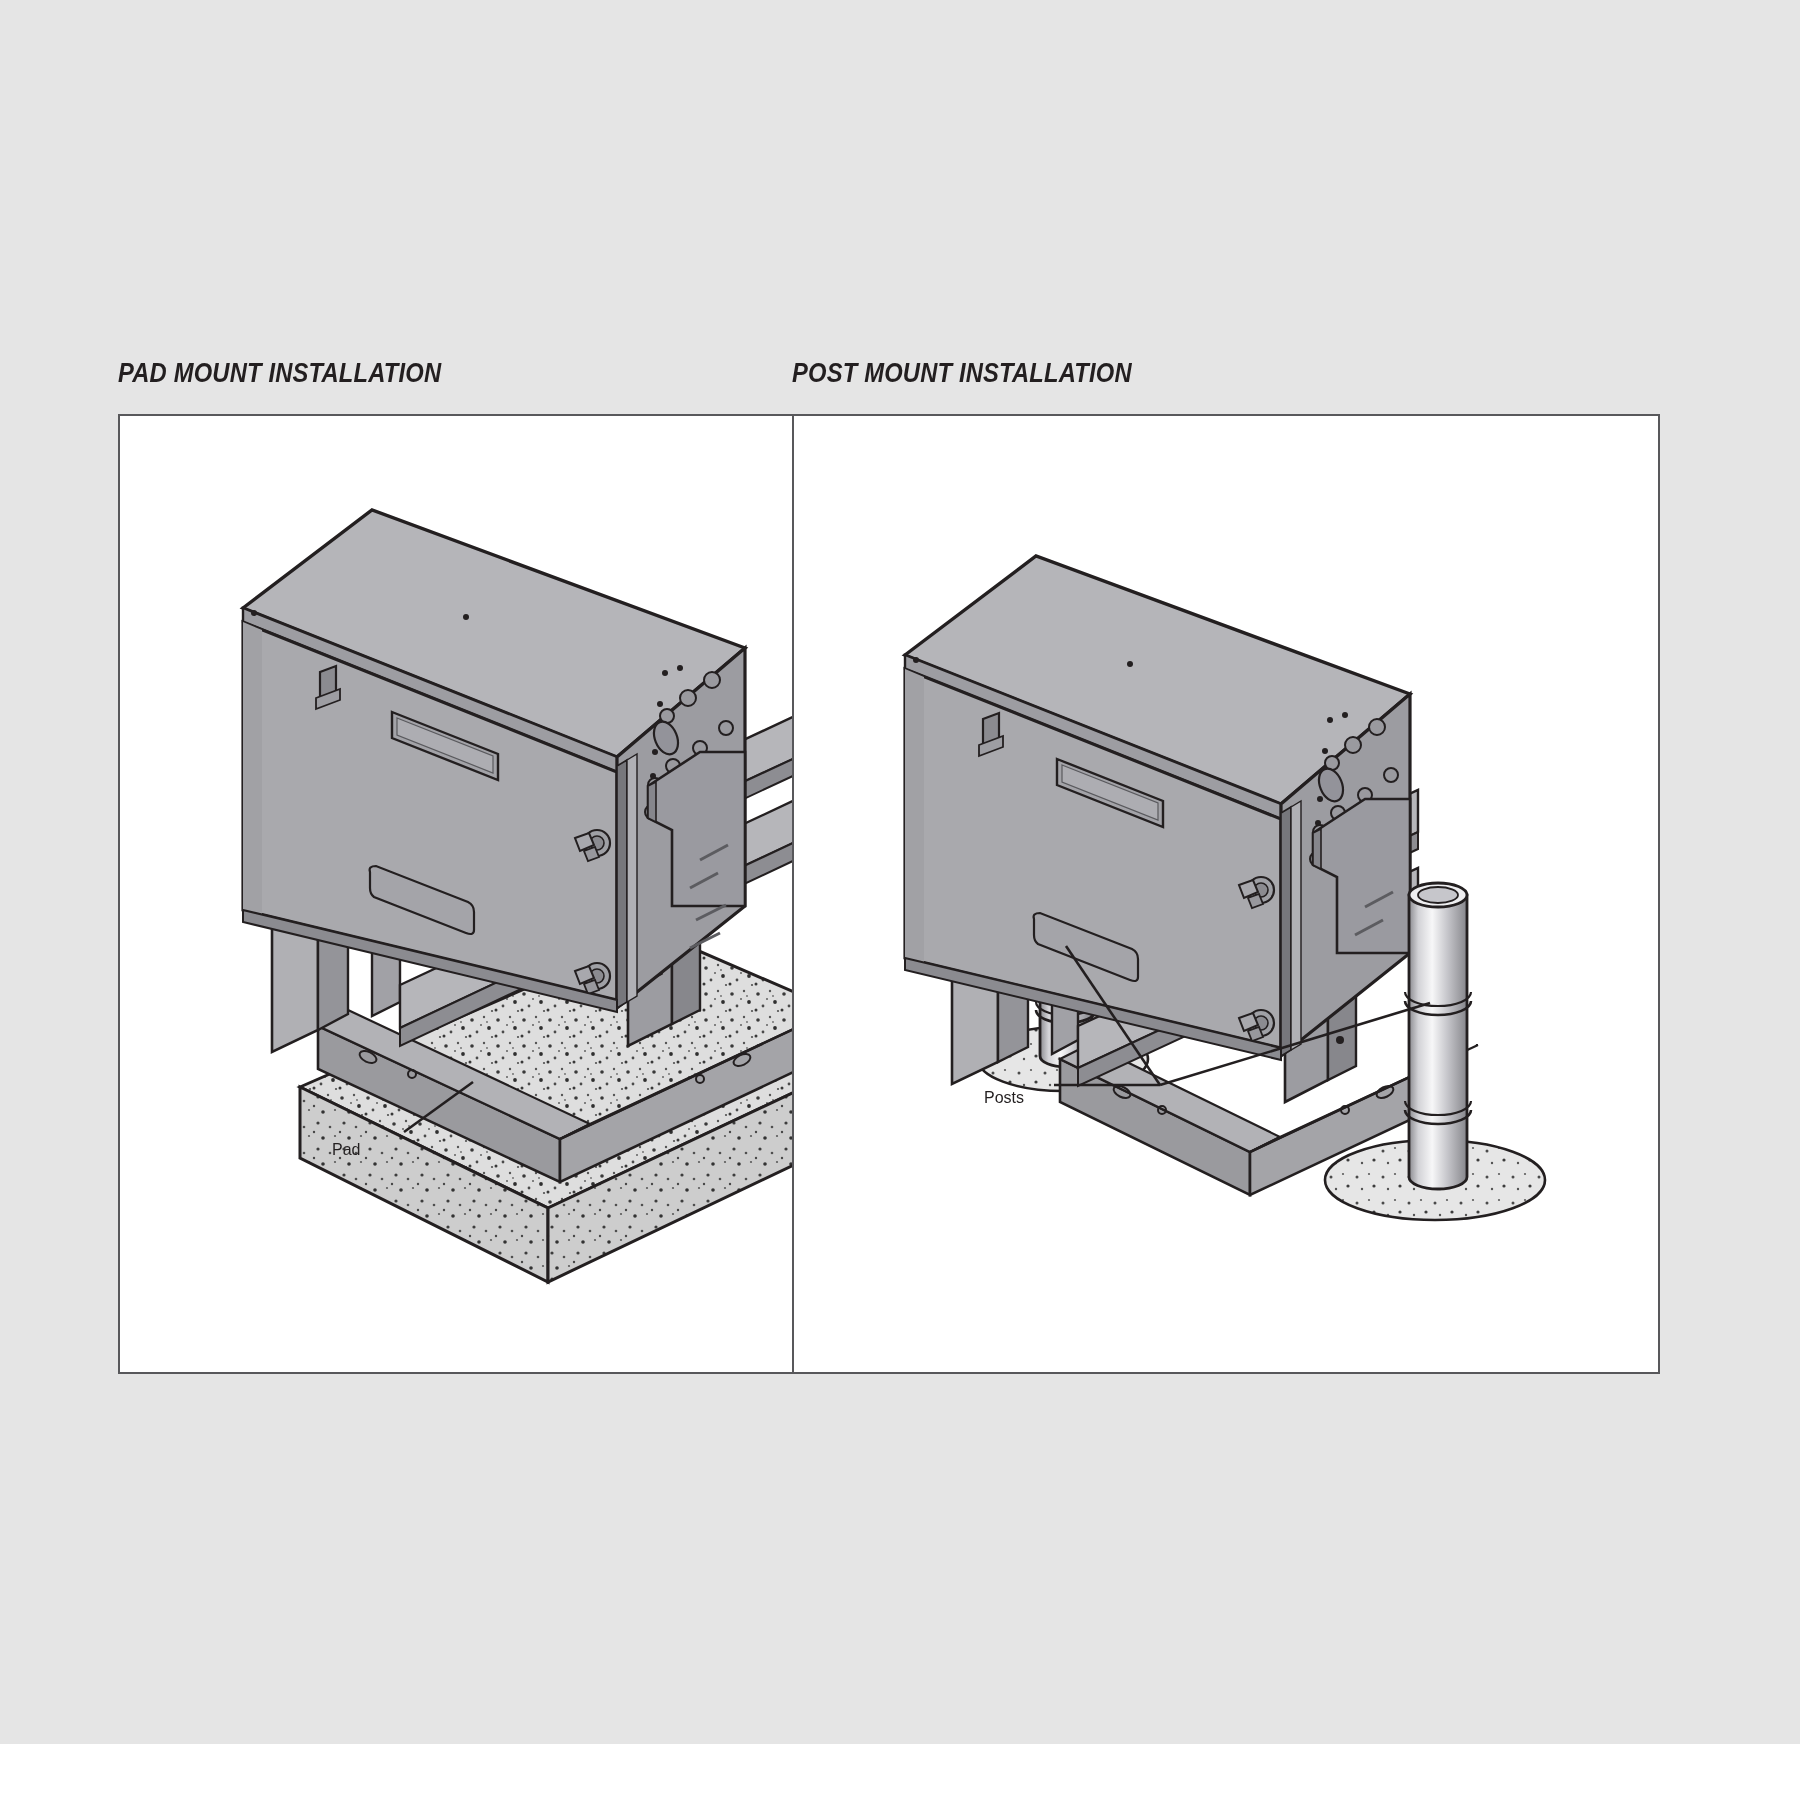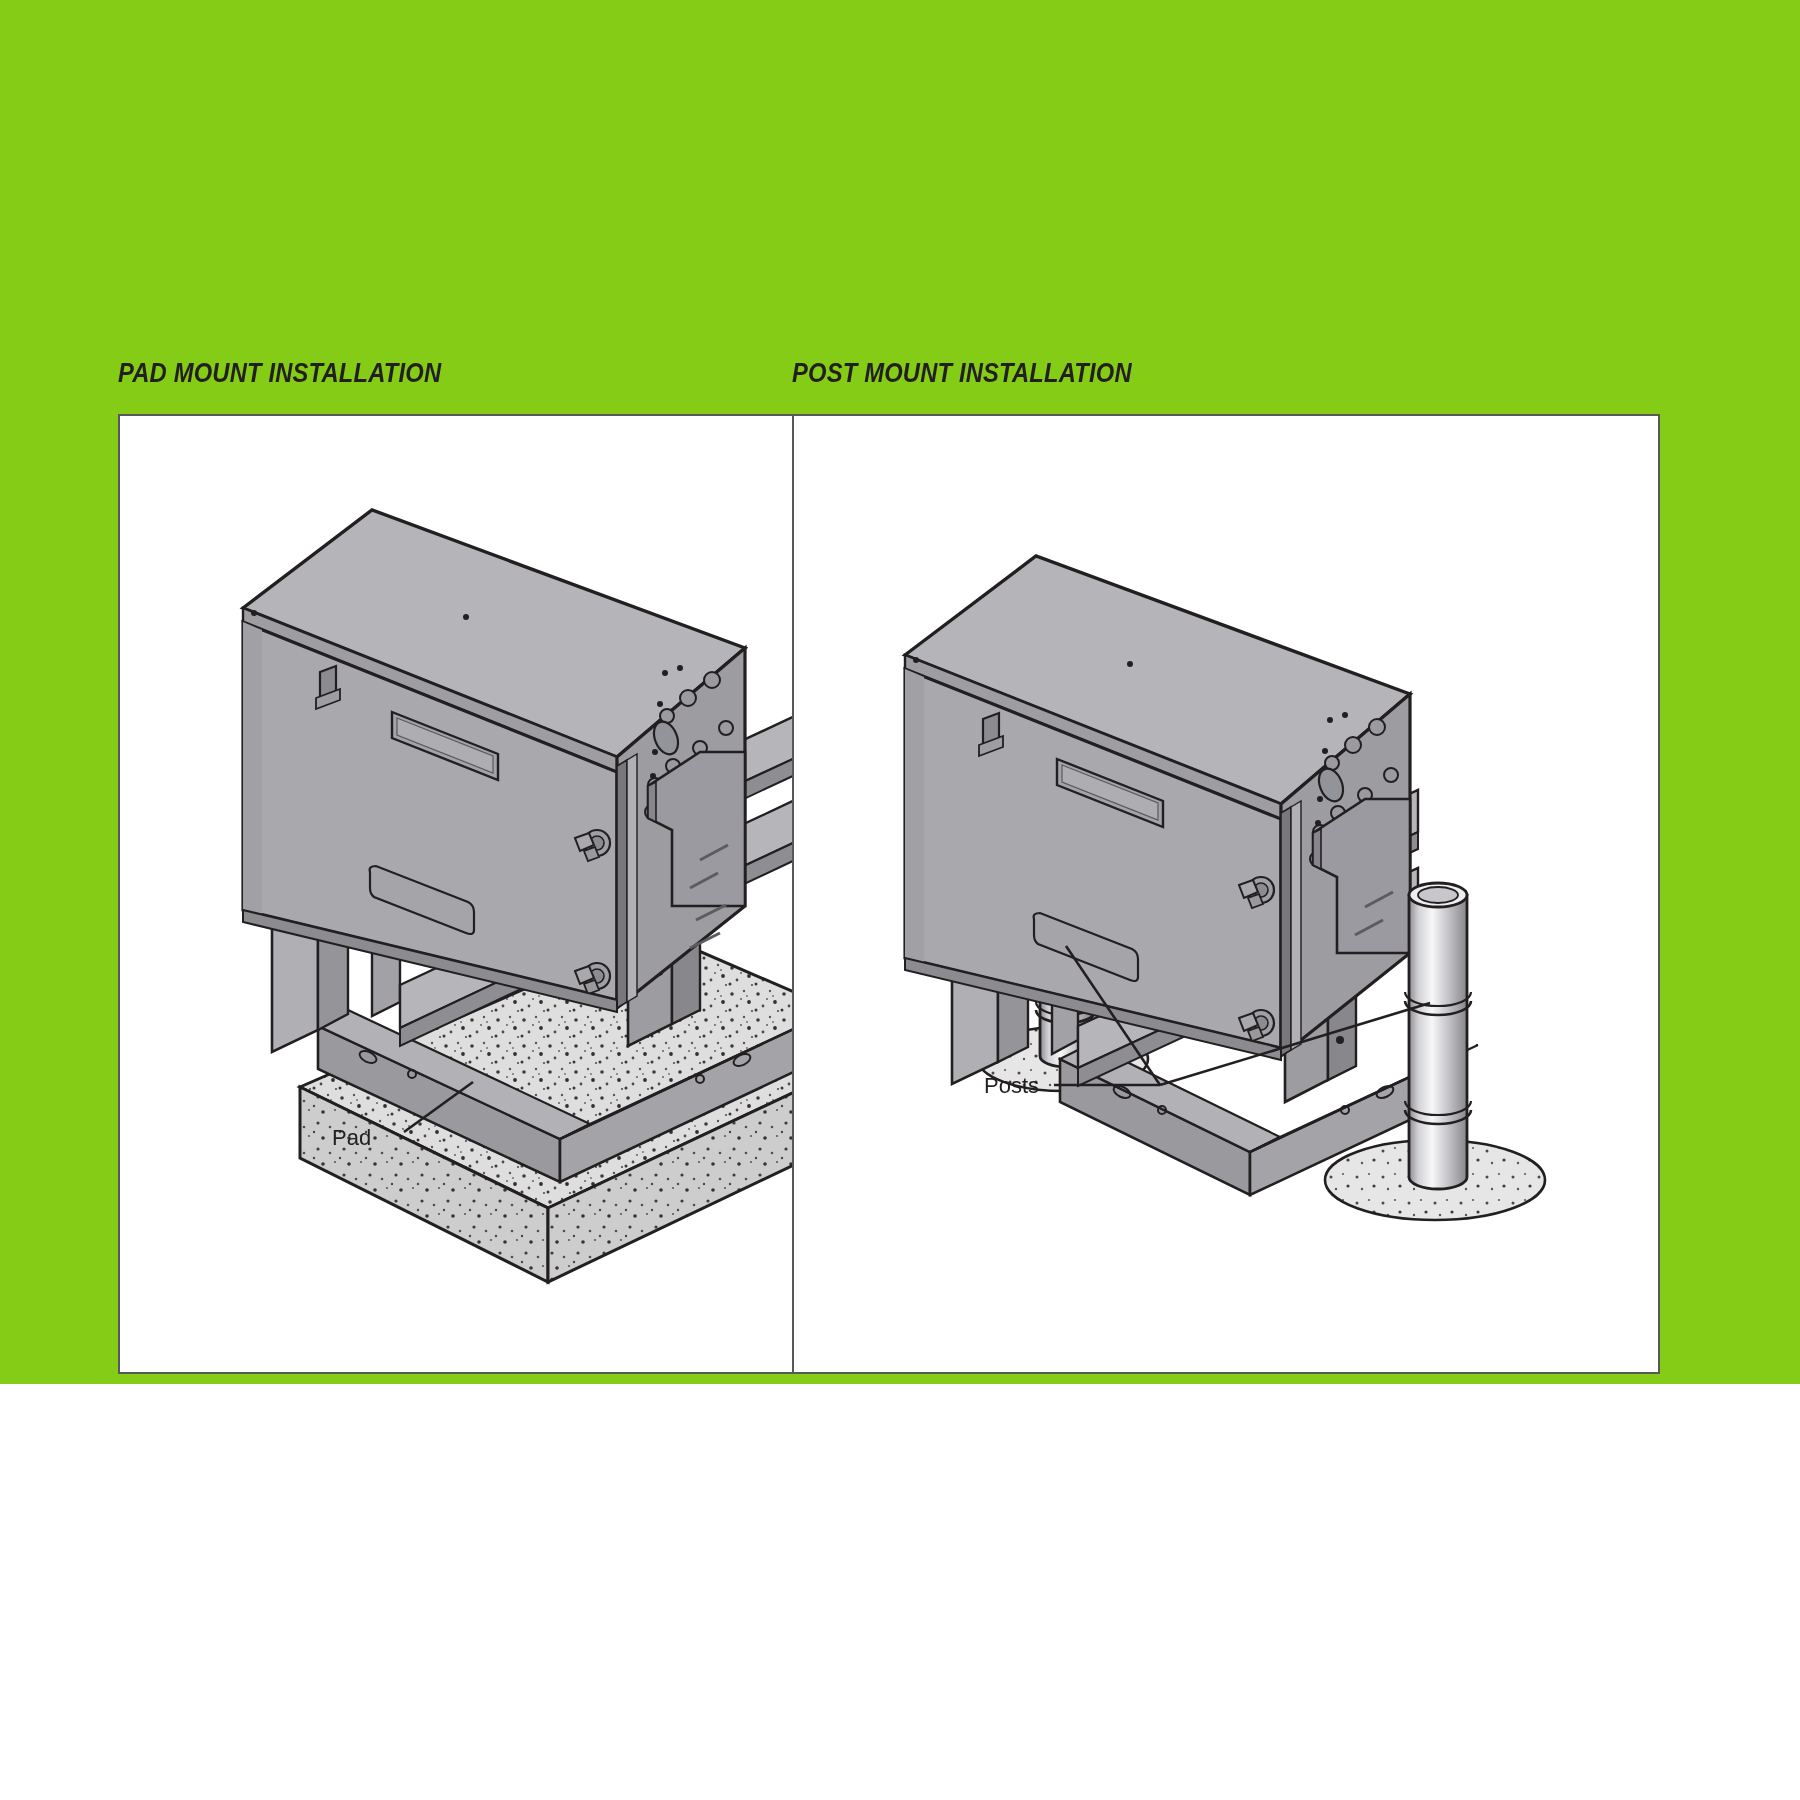--- a/index.html
+++ b/index.html
@@ -12,22 +12,22 @@
     width: 1800px;
     height: 1800px;
     font-family: "Liberation Sans", sans-serif;
     position: relative;
     overflow: hidden;
   }
   .sheet {
     position: absolute;
     left: 0; top: 0;
     width: 1800px;
-    height: 1384px;
-    background: #84cc16;
+    height: 1744px;
+    background: #e5e5e5;
   }
   .panel {
     position: absolute;
   }
   .panel-title {
     position: absolute;
     font-family: "Liberation Sans", sans-serif;
     font-weight: bold;
     font-style: italic;
     font-size: 27px;
@@ -43,23 +43,24 @@
     background: #ffffff;
     box-sizing: border-box;
   }
   .fig {
     position: absolute;
     left: 0; top: 0;
   }
   .leader-label {
     position: absolute;
     font-family: "Liberation Sans", sans-serif;
-    font-size: 22px;
+    font-size: 16px;
     color: #231f20;
     white-space: nowrap;
+    margin-top: 16px;
   }
 </style>
 </head>
 <body>
 
 <div class="sheet">
 
   <div class="panel">
 
     <div class="panel-title" id="title-pad" style="left:118px; top:358px;">PAD MOUNT INSTALLATION</div>

